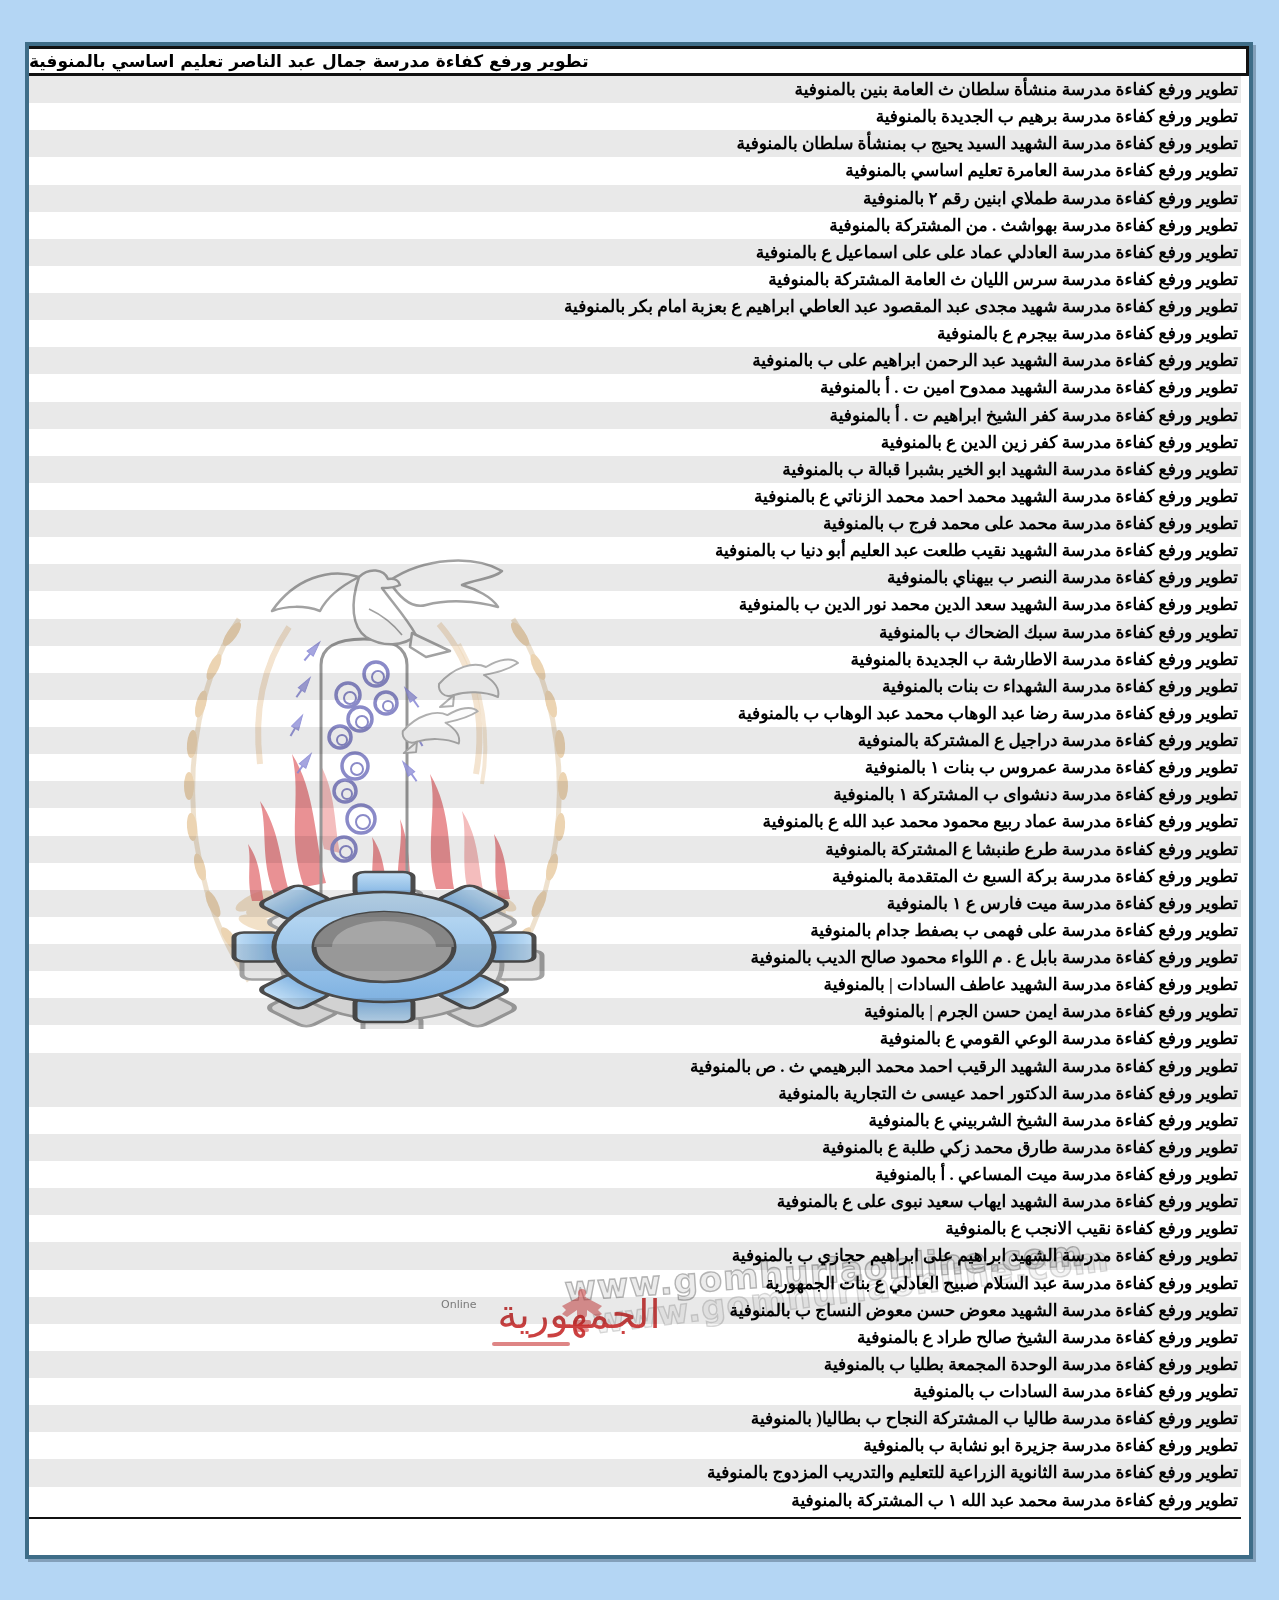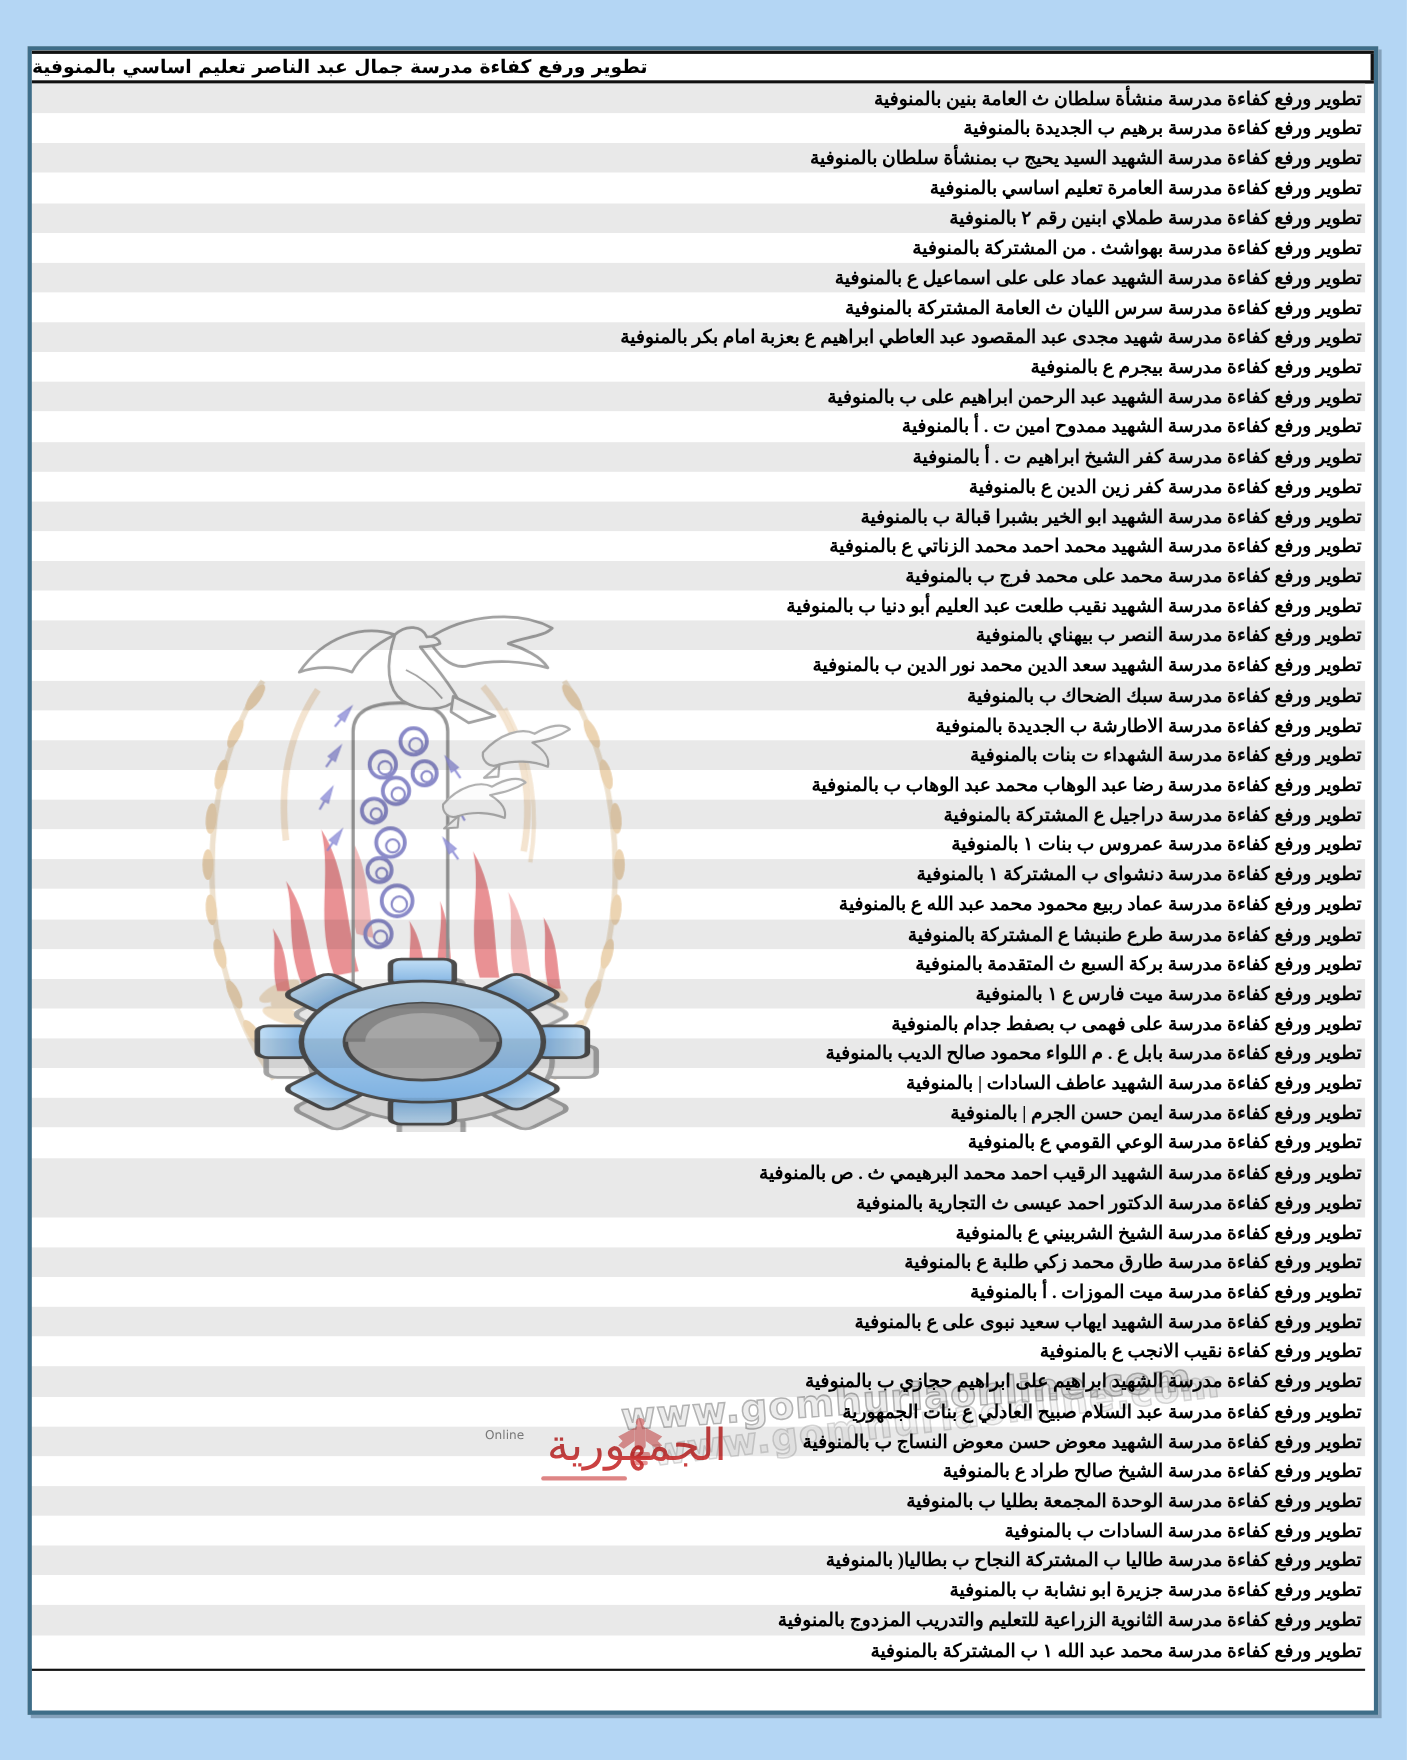--- a/index.html
+++ b/index.html
@@ -84,21 +84,21 @@
     <span>تطوير ورفع كفاءة مدرسة جمال عبد الناصر تعليم اساسي بالمنوفية</span>
   </div>
 
   <div class="rows">
       <div class="row alt">تطوير ورفع كفاءة مدرسة منشأة سلطان ث العامة بنين بالمنوفية</div>
       <div class="row">تطوير ورفع كفاءة مدرسة برهيم ب الجديدة بالمنوفية</div>
       <div class="row alt">تطوير ورفع كفاءة مدرسة الشهيد السيد يحيج ب بمنشأة سلطان بالمنوفية</div>
       <div class="row">تطوير ورفع كفاءة مدرسة العامرة تعليم اساسي بالمنوفية</div>
       <div class="row alt">تطوير ورفع كفاءة مدرسة طملاي ابنين رقم ٢ بالمنوفية</div>
       <div class="row">تطوير ورفع كفاءة مدرسة بهواشث . من المشتركة بالمنوفية</div>
-      <div class="row alt">تطوير ورفع كفاءة مدرسة الشهيد عماد على على اسماعيل ع بالمنوفية</div>
+      <div class="row alt">تطوير ورفع كفاءة مدرسة العادلي عماد على على اسماعيل ع بالمنوفية</div>
       <div class="row">تطوير ورفع كفاءة مدرسة سرس الليان ث العامة المشتركة بالمنوفية</div>
       <div class="row alt">تطوير ورفع كفاءة مدرسة شهيد مجدى عبد المقصود عبد العاطي ابراهيم ع بعزبة امام بكر بالمنوفية</div>
       <div class="row">تطوير ورفع كفاءة مدرسة بيجرم ع بالمنوفية</div>
       <div class="row alt">تطوير ورفع كفاءة مدرسة الشهيد عبد الرحمن ابراهيم على ب بالمنوفية</div>
       <div class="row">تطوير ورفع كفاءة مدرسة الشهيد ممدوح امين ت . أ بالمنوفية</div>
       <div class="row alt">تطوير ورفع كفاءة مدرسة كفر الشيخ ابراهيم ت . أ بالمنوفية</div>
       <div class="row">تطوير ورفع كفاءة مدرسة كفر زين الدين ع بالمنوفية</div>
       <div class="row alt">تطوير ورفع كفاءة مدرسة الشهيد ابو الخير بشبرا قبالة ب بالمنوفية</div>
       <div class="row">تطوير ورفع كفاءة مدرسة الشهيد محمد احمد محمد الزناتي ع بالمنوفية</div>
       <div class="row alt">تطوير ورفع كفاءة مدرسة محمد على محمد فرج ب بالمنوفية</div>
@@ -118,21 +118,21 @@
       <div class="row alt">تطوير ورفع كفاءة مدرسة ميت فارس ع ١ بالمنوفية</div>
       <div class="row">تطوير ورفع كفاءة مدرسة على فهمى ب بصفط جدام بالمنوفية</div>
       <div class="row alt">تطوير ورفع كفاءة مدرسة بابل ع . م اللواء محمود صالح الديب بالمنوفية</div>
       <div class="row">تطوير ورفع كفاءة مدرسة الشهيد عاطف السادات | بالمنوفية</div>
       <div class="row alt">تطوير ورفع كفاءة مدرسة ايمن حسن الجرم | بالمنوفية</div>
       <div class="row">تطوير ورفع كفاءة مدرسة الوعي القومي ع بالمنوفية</div>
       <div class="row alt">تطوير ورفع كفاءة مدرسة الشهيد الرقيب احمد محمد البرهيمي ث . ص بالمنوفية</div>
       <div class="row alt">تطوير ورفع كفاءة مدرسة الدكتور احمد عيسى ث التجارية بالمنوفية</div>
       <div class="row">تطوير ورفع كفاءة مدرسة الشيخ الشربيني ع بالمنوفية</div>
       <div class="row alt">تطوير ورفع كفاءة مدرسة طارق محمد زكي طلبة ع بالمنوفية</div>
-      <div class="row">تطوير ورفع كفاءة مدرسة ميت الموزات . أ بالمنوفية</div>
+      <div class="row">تطوير ورفع كفاءة مدرسة ميت المساعي . أ بالمنوفية</div>
       <div class="row alt">تطوير ورفع كفاءة مدرسة الشهيد ايهاب سعيد نبوى على ع بالمنوفية</div>
       <div class="row">تطوير ورفع كفاءة نقيب الانجب ع بالمنوفية</div>
       <div class="row alt">تطوير ورفع كفاءة مدرسة الشهيد ابراهيم على ابراهيم حجازي ب بالمنوفية</div>
       <div class="row">تطوير ورفع كفاءة مدرسة عبد السلام صبيح العادلي ع بنات الجمهورية</div>
       <div class="row alt">تطوير ورفع كفاءة مدرسة الشهيد معوض حسن معوض النساج ب بالمنوفية</div>
       <div class="row">تطوير ورفع كفاءة مدرسة الشيخ صالح طراد ع بالمنوفية</div>
       <div class="row alt">تطوير ورفع كفاءة مدرسة الوحدة المجمعة بطليا ب بالمنوفية</div>
       <div class="row">تطوير ورفع كفاءة مدرسة السادات ب بالمنوفية</div>
       <div class="row alt">تطوير ورفع كفاءة مدرسة طاليا ب المشتركة النجاح ب بطاليا( بالمنوفية</div>
       <div class="row">تطوير ورفع كفاءة مدرسة جزيرة ابو نشابة ب بالمنوفية</div>

